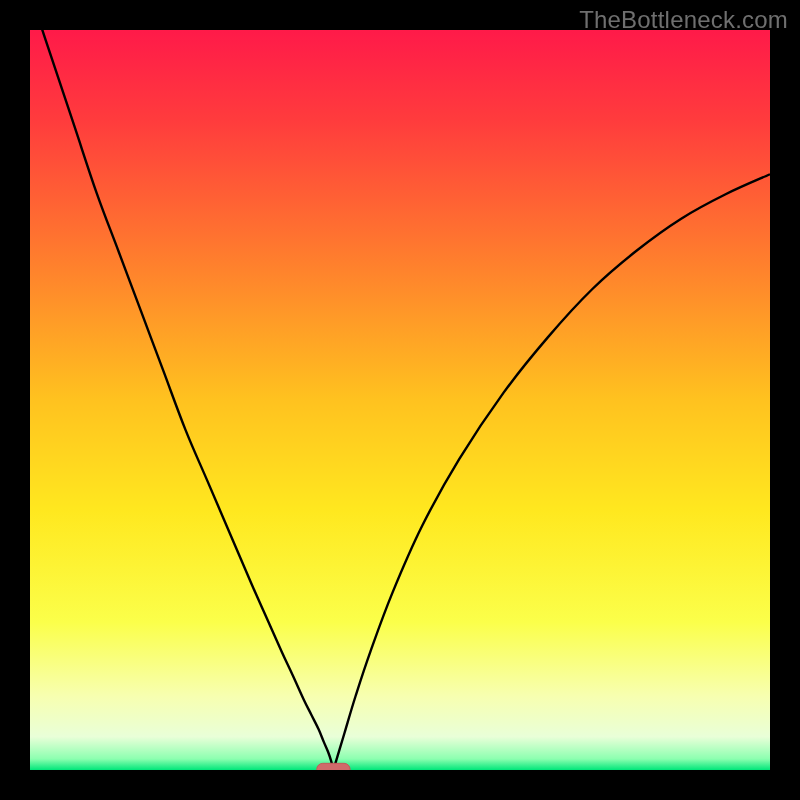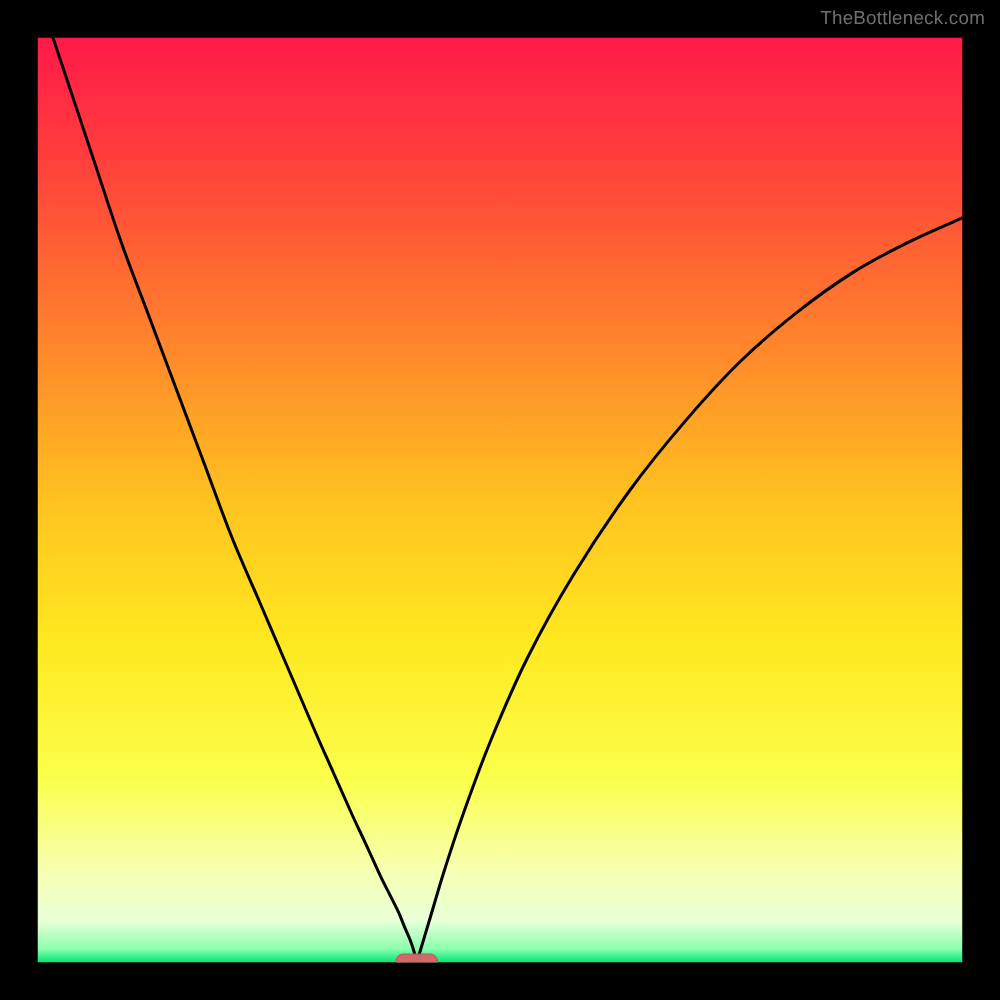--- a/index.html
+++ b/index.html
@@ -24,21 +24,21 @@
     left: 0;
     top: 0;
     width: 740px;
     height: 740px;
   }
   .watermark {
     position: absolute;
     top: 6px;
     right: 12px;
     color: #6f6f6f;
-    font-size: 15px;
+    font-size: 24px;
     font-weight: 500;
     letter-spacing: 0.2px;
   }
   svg { display: block; }
 </style>
 </head>
 <body>
 
 <div class="watermark">TheBottleneck.com</div>
 

